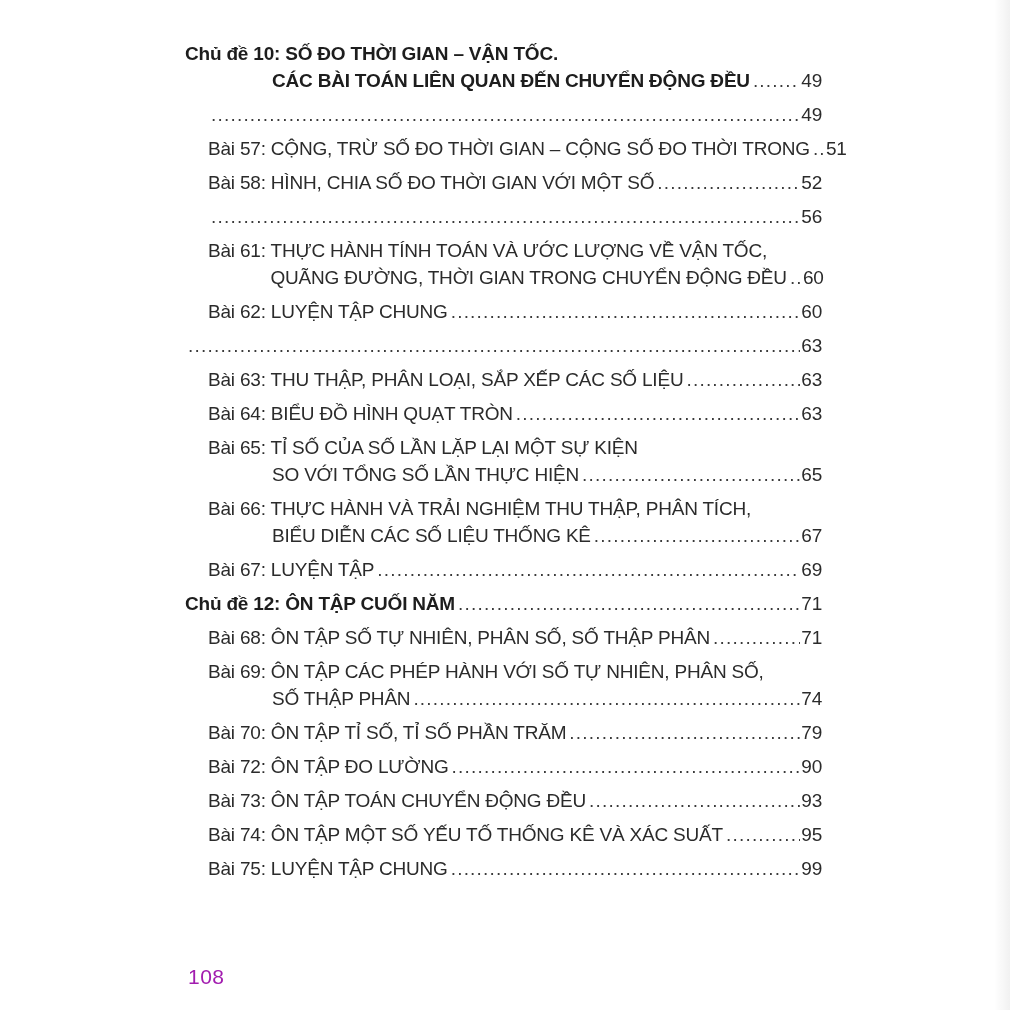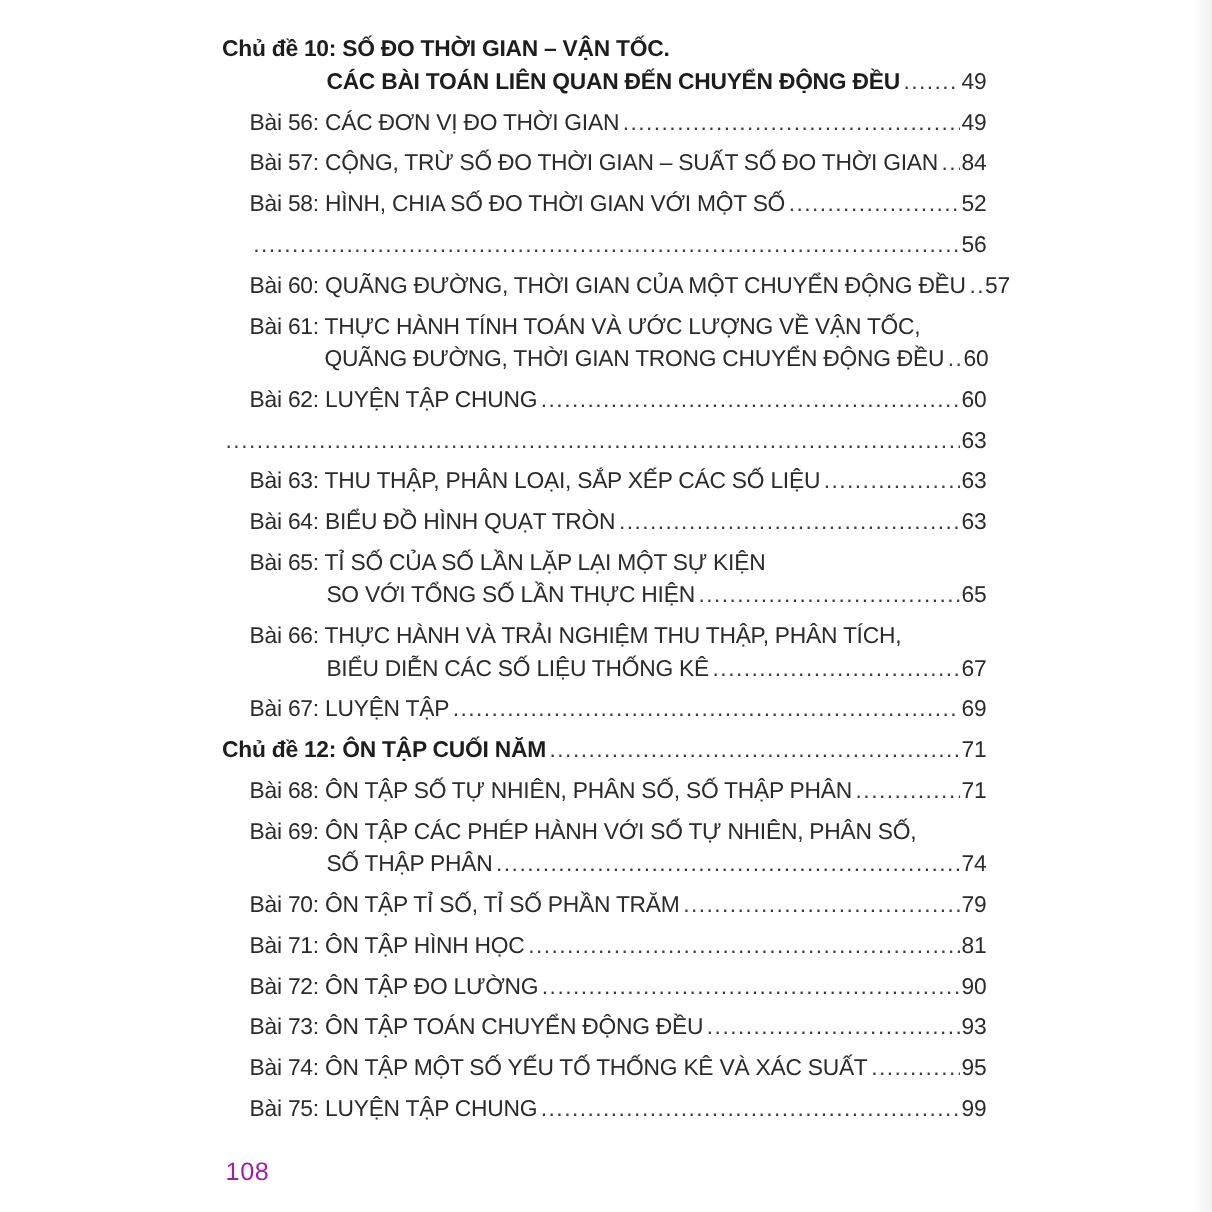--- a/index.html
+++ b/index.html
@@ -27,21 +27,21 @@
   }
   .row {
     display: flex;
     align-items: baseline;
     line-height: 27px;
     font-size: 19px;
     margin-top: 7px;
     white-space: nowrap;
     letter-spacing: -0.2px;
   }
-  .row.first { margin-top: 4px; }
+  .row.first { margin-top: 16px; }
   .row.tight { margin-top: 0; justify-content: center; }
   .row.b { font-weight: bold; color: #1d1d1d; }
   .row.i1 { padding-left: 23px; }
   .row.i2 { padding-left: 87px; }
   .txt { flex: 0 0 auto; }
   .leader {
     flex: 1 1 auto;
     overflow: hidden;
     min-width: 12px;
     margin: 0 1px 0 3px;
@@ -71,42 +71,36 @@
       <div class="row i0 b first">
     <span class="txt">Chủ đề 10: SỐ ĐO THỜI GIAN – VẬN TỐC.</span>
 
   </div>
       <div class="row i2 b tight">
     <span class="txt">CÁC BÀI TOÁN LIÊN QUAN ĐẾN CHUYỂN ĐỘNG ĐỀU</span>
     <span class="leader"></span>
     <span class="pg">49</span>
   </div>
       <div class="row i1">
-    <span class="txt">Bài 56: CÁC ĐƠN VỊ ĐO THỜI GIAN</span>
     <span class="leader"></span>
     <span class="pg">49</span>
   </div>
       <div class="row i1">
-    <span class="txt">Bài 57: CỘNG, TRỪ SỐ ĐO THỜI GIAN – SUẤT SỐ ĐO THỜI GIAN</span>
+    <span class="txt">Bài 57: CỘNG, TRỪ SỐ ĐO THỜI GIAN – CỘNG SỐ ĐO THỜI TRONG</span>
     <span class="leader"></span>
-    <span class="pg">84</span>
+    <span class="pg">51</span>
   </div>
       <div class="row i1">
     <span class="txt">Bài 58: HÌNH, CHIA SỐ ĐO THỜI GIAN VỚI MỘT SỐ</span>
     <span class="leader"></span>
     <span class="pg">52</span>
   </div>
       <div class="row i1">
     <span class="leader"></span>
     <span class="pg">56</span>
-  </div>
-      <div class="row i1">
-    <span class="txt">Bài 60: QUÃNG ĐƯỜNG, THỜI GIAN CỦA MỘT CHUYỂN ĐỘNG ĐỀU</span>
-    <span class="leader"></span>
-    <span class="pg">57</span>
   </div>
       <div class="row i1">
     <span class="txt">Bài 61: THỰC HÀNH TÍNH TOÁN VÀ ƯỚC LƯỢNG VỀ VẬN TỐC,</span>
 
   </div>
       <div class="row i2 tight">
     <span class="txt">QUÃNG ĐƯỜNG, THỜI GIAN TRONG CHUYỂN ĐỘNG ĐỀU</span>
     <span class="leader"></span>
     <span class="pg">60</span>
   </div>
@@ -170,25 +164,20 @@
     <span class="txt">SỐ THẬP PHÂN</span>
     <span class="leader"></span>
     <span class="pg">74</span>
   </div>
       <div class="row i1">
     <span class="txt">Bài 70: ÔN TẬP TỈ SỐ, TỈ SỐ PHẦN TRĂM</span>
     <span class="leader"></span>
     <span class="pg">79</span>
   </div>
       <div class="row i1">
-    <span class="txt">Bài 71: ÔN TẬP HÌNH HỌC</span>
-    <span class="leader"></span>
-    <span class="pg">81</span>
-  </div>
-      <div class="row i1">
     <span class="txt">Bài 72: ÔN TẬP ĐO LƯỜNG</span>
     <span class="leader"></span>
     <span class="pg">90</span>
   </div>
       <div class="row i1">
     <span class="txt">Bài 73: ÔN TẬP TOÁN CHUYỂN ĐỘNG ĐỀU</span>
     <span class="leader"></span>
     <span class="pg">93</span>
   </div>
       <div class="row i1">

